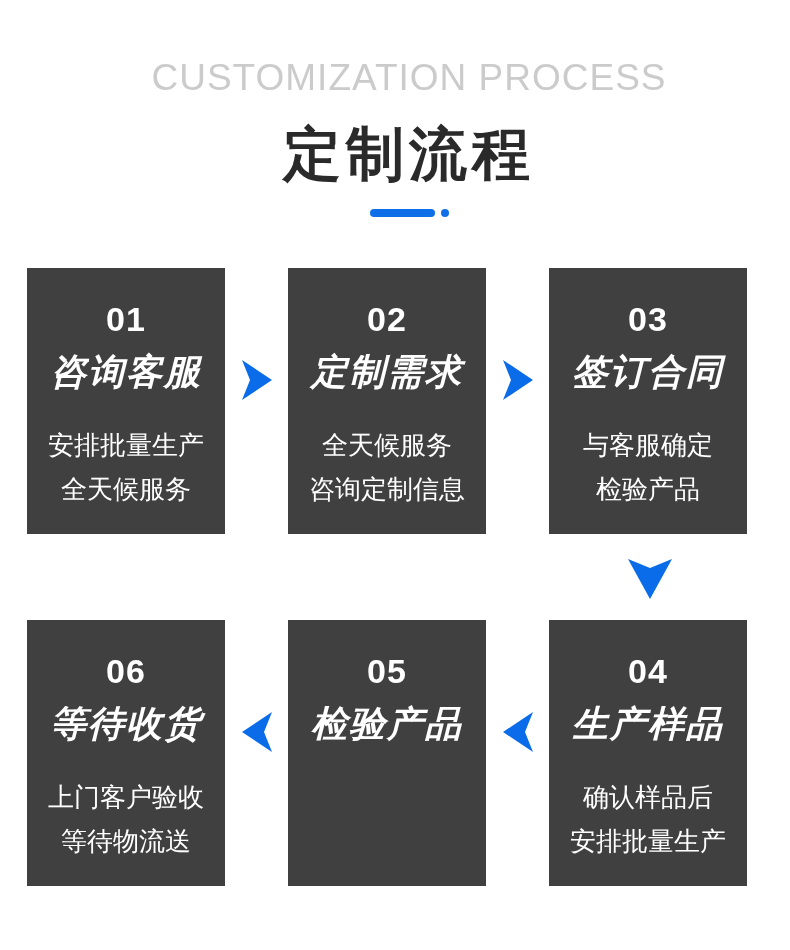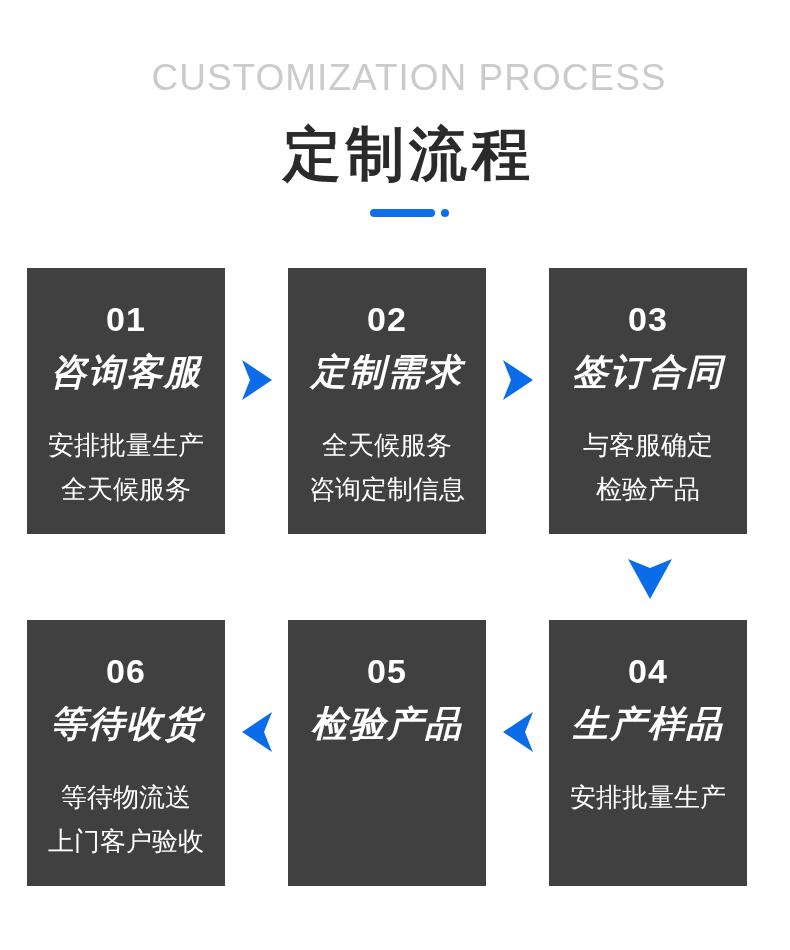--- a/index.html
+++ b/index.html
@@ -128,22 +128,22 @@
       <polygon class="arrow-fill" points="0,0 22,9 44,0 22,40"></polygon>
     </svg>
   </div>
 
   <div class="flow-row row-2">
 
     <div class="step-card">
       <div class="step-number">06</div>
       <div class="step-title">等待收货</div>
       <div class="step-desc">
+        <div>上门客户验收</div>
         <div>等待物流送</div>
-        <div>上门客户验收</div>
       </div>
     </div>
 
     <div class="arrow-gap">
       <svg width="30" height="40" viewBox="0 0 30 40">
         <polygon class="arrow-fill" points="30,0 0,20 30,40 22,20"></polygon>
       </svg>
     </div>
 
     <div class="step-card">
@@ -154,19 +154,20 @@
     <div class="arrow-gap">
       <svg width="30" height="40" viewBox="0 0 30 40">
         <polygon class="arrow-fill" points="30,0 0,20 30,40 22,20"></polygon>
       </svg>
     </div>
 
     <div class="step-card">
       <div class="step-number">04</div>
       <div class="step-title">生产样品</div>
       <div class="step-desc">
+        <div>确认样品后</div>
         <div>安排批量生产</div>
       </div>
     </div>
 
   </div>
 
 </div>
 
 </body></html>

